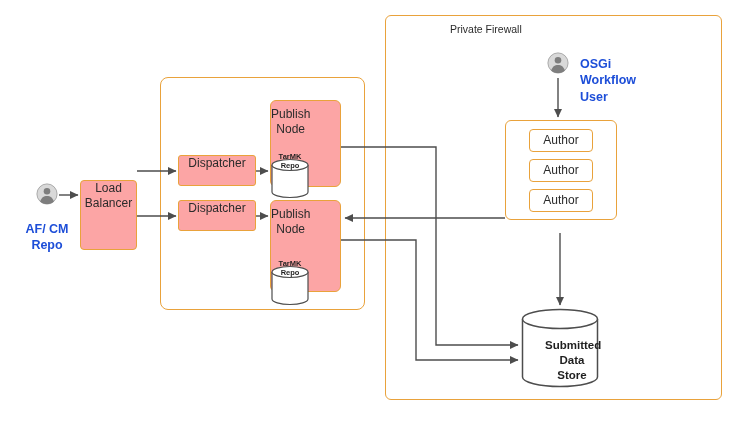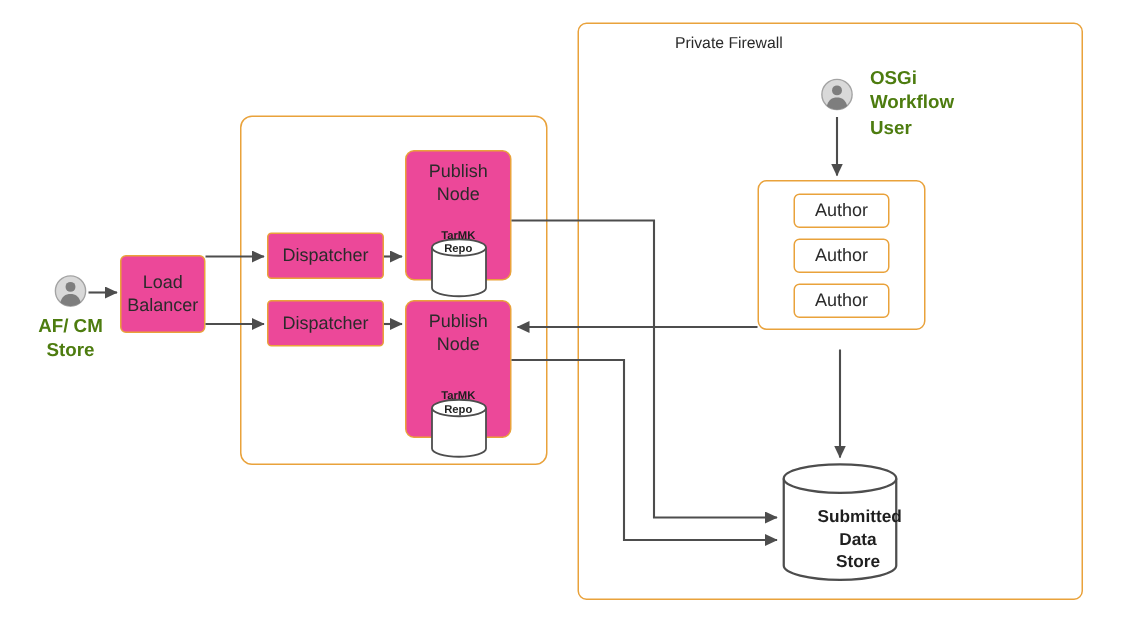--- a/index.html
+++ b/index.html
@@ -10,26 +10,26 @@
   }
   *{box-sizing:border-box;margin:0;padding:0;}
   body{background:#fff;font-family:"Liberation Sans","DejaVu Sans",sans-serif;}
   .canvas{position:relative;width:750px;height:423px;background:#fff;overflow:hidden;}
 
   .wires{position:absolute;left:0;top:0;z-index:3;pointer-events:none;}
   .wire{stroke:var(--arrow-gray);stroke-width:1.4;fill:none;}
   .ahead{fill:var(--arrow-gray);}
 
   .box{position:absolute;z-index:2;border:1.5px solid var(--accent-orange);
-       border-radius:4px;background:#ec4899;display:flex;align-items:center;justify-content:center;
+       border-radius:4px;background:#fca5a5;display:flex;align-items:flex-start;justify-content:center;
        text-align:center;color:var(--text-dark);font-size:12px;line-height:1.28;white-space:pre-line;}
   .groupbox{position:absolute;z-index:1;border:1.5px solid var(--accent-orange);
        border-radius:8px;background:transparent;}
-  .freelabel{position:absolute;z-index:2;color:#4d7c0f;font-weight:bold;font-size:12.5px;
-       line-height:1.3;white-space:pre-line;}
+  .freelabel{position:absolute;z-index:2;color:#1d4ed8;font-weight:bold;font-size:12.5px;
+       line-height:1.3;white-space:pre-line;margin-top:12px;}
   .smalllabel{position:absolute;z-index:2;color:var(--text-dark);font-size:10.5px;}
 
   .pnode{flex-direction:column;justify-content:flex-start;padding-top:6px;border-radius:6px;}
   .cylwrap{position:relative;margin-top:5px;}
   .cylwrap.low{margin-top:12px;}
   .cyltext{position:absolute;left:0;top:9px;width:100%;text-align:center;
        font-size:7.5px;font-weight:bold;line-height:1.25;color:#1f1f1f;white-space:pre-line;}
 
   .authorgroup{position:absolute;z-index:2;border:1.5px solid var(--accent-orange);border-radius:6px;
        background:#fff;display:flex;flex-direction:column;align-items:center;justify-content:center;gap:7px;}
@@ -66,23 +66,23 @@
   </svg>
 
   <div class="usericon" style="left:36px;top:183px;">
     <svg viewBox="0 0 24 24" width="22" height="22">
       <circle cx="12" cy="12" r="11" fill="#D9D9D9" stroke="#A3A3A3" stroke-width="1"></circle>
       <circle cx="12" cy="9" r="3.6" fill="#7E7E7E"></circle>
       <path d="M4.6 20.4 C5.6 15.9 8.4 14.1 12 14.1 C15.6 14.1 18.4 15.9 19.4 20.4 C17.4 22 14.8 23 12 23 C9.2 23 6.6 22 4.6 20.4 Z" fill="#7E7E7E"></path>
     </svg>
   </div>
   <div class="freelabel" style="left:7px;top:209px;width:80px;text-align:center;">AF/ CM
-Store</div>
+Repo</div>
 
-  <div class="box" style="left:80px;top:170px;width:57px;height:52px;">Load
+  <div class="box" style="left:80px;top:180px;width:57px;height:70px;">Load
 Balancer</div>
 
   <div class="groupbox" style="left:160px;top:77px;width:205px;height:233px;"></div>
 
   <div class="box" style="left:178px;top:155px;width:78px;height:31px;border-radius:3px;">Dispatcher</div>
   <div class="box" style="left:178px;top:200px;width:78px;height:31px;border-radius:3px;">Dispatcher</div>
 
   <div class="box pnode" style="left:270px;top:100px;width:71px;height:87px;">
     <span>Publish
 Node</span>

